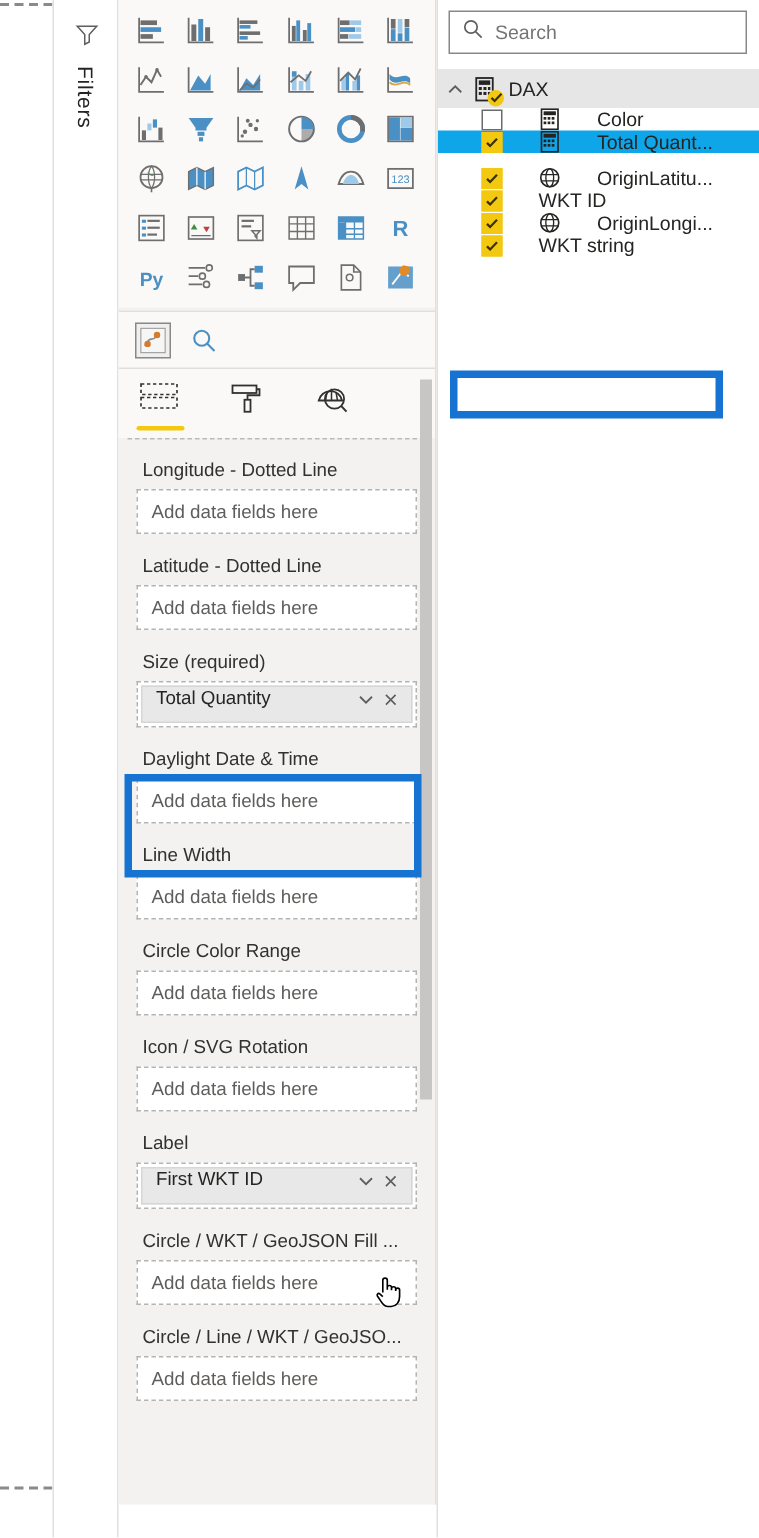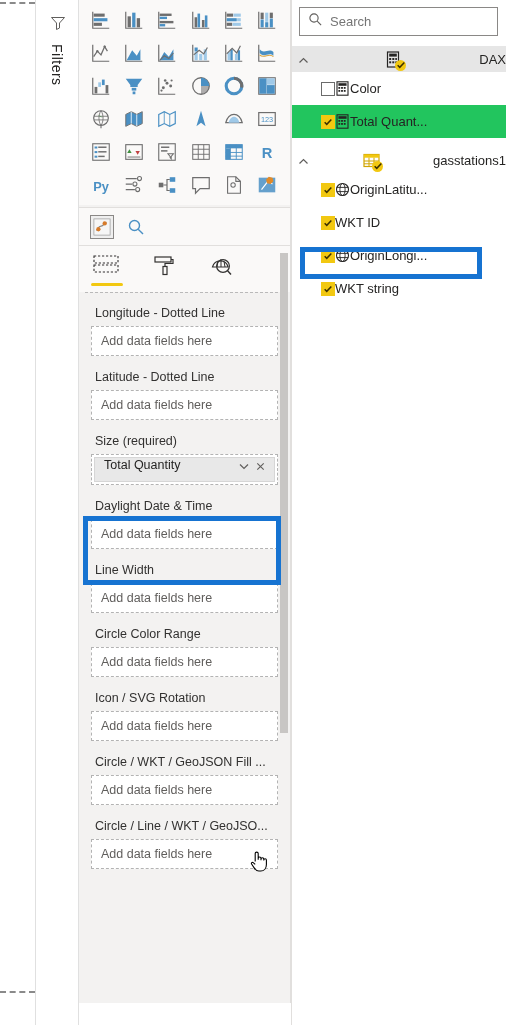--- a/index.html
+++ b/index.html
@@ -185,40 +185,39 @@
     font-size: 13px; color: #605e5c;
     width: 100%;
     background: transparent;
   }
   .tree { margin-top: 10px; }
   .tree-table {
     display: flex; align-items: center;
     height: 26px; gap: 6px;
     padding-left: 5px;
     cursor: pointer;
-    justify-content: space-between;
   }
   .tree-table.sel { background: #e6e6e6; }
   .tree-table .tname { font-size: 13px; color: #252423; }
   .chev { width: 13px; height: 13px; flex:0 0 13px; }
   .tbl-icon-wrap { position: relative; width: 17px; height: 17px; flex: 0 0 17px; }
   .badge-check {
     position: absolute; right: -3px; bottom: -3px;
     width: 11px; height: 11px; border-radius: 50%;
     background: #f2c811;
     display: flex; align-items: center; justify-content: center;
   }
   .tree-field {
     display: flex; align-items: center;
-    height: 33px; gap: 0;
+    height: 15px; gap: 24px;
     padding-left: 29px;
     cursor: pointer;
     font-size: 13px; color: #252423;
   }
-  .tree-field.sel { background: #22c55e; }
+  .tree-field.sel { background: #0ea5e9; }
   .cb {
     width: 14px; height: 14px; flex:0 0 14px;
     border: 1px solid #6b6b6b; background: #ffffff;
     display:flex; align-items:center; justify-content:center;
   }
   .cb.on { background:#f2c811; border-color:#f2c811; }
   .fld-icon { width: 15px; height: 15px; flex:0 0 15px; }
   #hl-wktid { left: 8px; top: 247px; width: 182px; height: 32px; }
 </style>
 </head>
@@ -620,20 +619,38 @@
           </div>
           <div class="well-group">
             <div class="well-title">Circle Color Range</div>
             <div class="well-drop">Add data fields here</div>
           </div>
           <div class="well-group">
             <div class="well-title">Icon / SVG Rotation</div>
             <div class="well-drop">Add data fields here</div>
           </div>
           <div class="well-group">
+            <div class="well-title">Label</div>
+            <div class="well-chip-outer">
+              <div class="well-chip">
+                <span class="chip-label">First WKT ID</span>
+                <span class="chip-btn">
+                  <svg viewBox="0 0 12 12" width="12" height="12">
+                    <path d="M2 4.5l4 4 4-4" fill="none" stroke="#605e5c" stroke-width="1.2"></path>
+                  </svg>
+                </span>
+                <span class="chip-btn">
+                  <svg viewBox="0 0 12 12" width="11" height="11">
+                    <path d="M2.5 2.5l7 7M9.5 2.5l-7 7" stroke="#605e5c" stroke-width="1.2"></path>
+                  </svg>
+                </span>
+              </div>
+            </div>
+          </div>
+          <div class="well-group">
             <div class="well-title">Circle / WKT / GeoJSON Fill ...</div>
             <div class="well-drop">Add data fields here</div>
           </div>
           <div class="well-group">
             <div class="well-title">Circle / Line / WKT / GeoJSO...</div>
             <div class="well-drop">Add data fields here</div>
           </div>
         </div>
     </div>
 
@@ -708,35 +725,20 @@
               <rect x="3.4" y="6" width="1.8" height="1.8" fill="#252423"></rect>
               <rect x="6.1" y="6" width="1.8" height="1.8" fill="#252423"></rect>
               <rect x="8.8" y="6" width="1.8" height="1.8" fill="#252423"></rect>
               <rect x="3.4" y="9" width="1.8" height="1.8" fill="#252423"></rect>
               <rect x="6.1" y="9" width="1.8" height="1.8" fill="#252423"></rect>
               <rect x="8.8" y="9" width="1.8" height="1.8" fill="#252423"></rect>
             </svg></span>
           <span>Total Quant...</span>
         </div>
         <div style="height: 9px;"></div>
-        <div class="tree-table">
-          <span class="chev"><svg viewBox="0 0 13 13" width="13" height="13">
-              <path d="M2.5 8.5L6.5 4.5l4 4" fill="none" stroke="#605e5c" stroke-width="1.2"></path>
-            </svg></span>
-          <span class="tbl-icon-wrap"><svg viewBox="0 0 17 17" width="17" height="17">
-              <rect x="1" y="2.5" width="15" height="12" fill="none" stroke="#d0a500" stroke-width="1.2"></rect>
-              <rect x="1" y="2.5" width="15" height="3.2" fill="#f2c811"></rect>
-              <path d="M1 9h15M1 11.8h15M6 5.7v8.8M11 5.7v8.8" stroke="#d0a500" stroke-width="1"></path>
-            </svg><span class="badge-check">
-              <svg viewBox="0 0 12 12" width="10" height="10">
-                <path d="M2 6.3l2.5 2.5L10 3" fill="none" stroke="#3b3000" stroke-width="1.8"></path>
-              </svg>
-            </span></span>
-          <span class="tname">gasstations1</span>
-        </div>
         <div class="tree-field">
           <span class="cb on">
             <svg viewBox="0 0 12 12" width="10" height="10">
               <path d="M2 6.3l2.5 2.5L10 3" fill="none" stroke="#3b3000" stroke-width="1.8"></path>
             </svg>
           </span>
           <span class="fld-icon"><svg viewBox="0 0 15 15" width="15" height="15">
               <circle cx="7.5" cy="7.5" r="6" fill="none" stroke="#252423" stroke-width="1.1"></circle>
               <ellipse cx="7.5" cy="7.5" rx="2.6" ry="6" fill="none" stroke="#252423" stroke-width=".9"></ellipse>
               <path d="M1.8 5.4h11.4M1.8 9.6h11.4" stroke="#252423" stroke-width=".9"></path>

